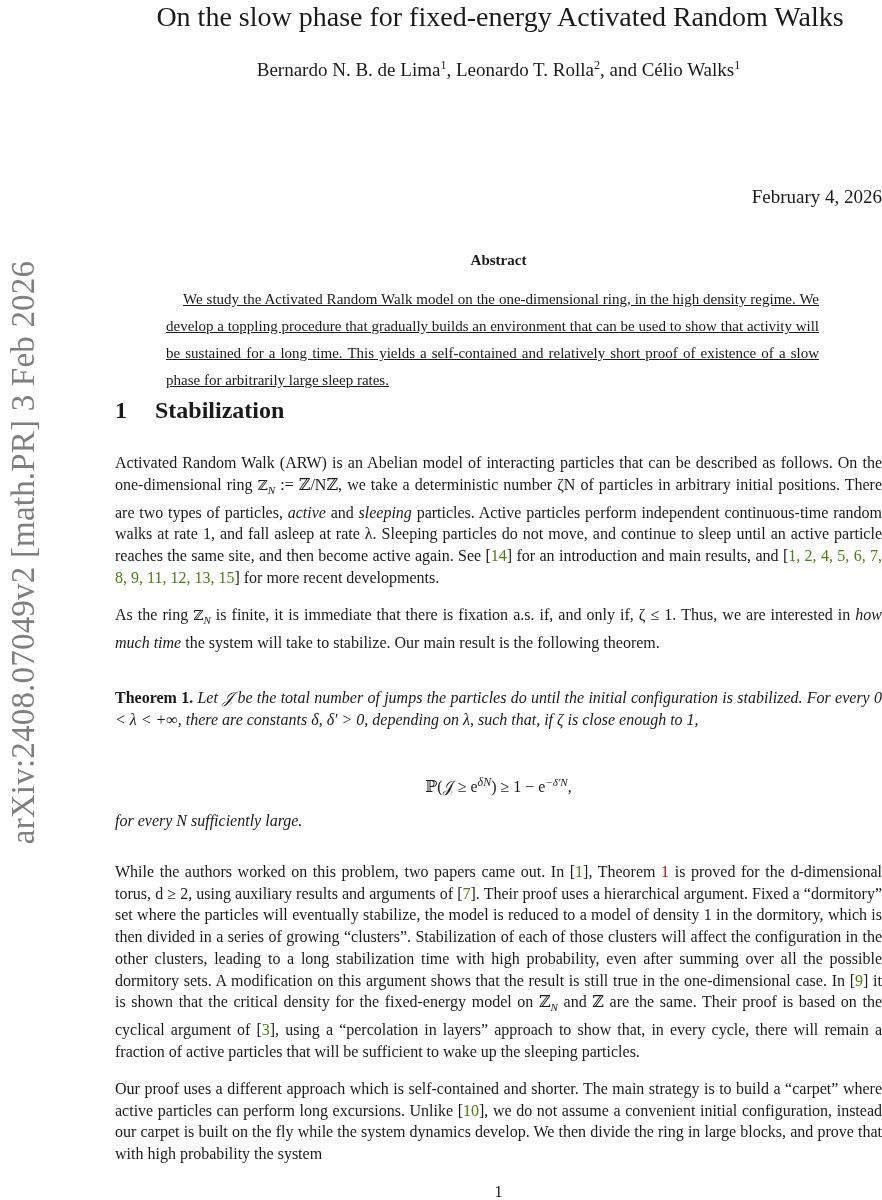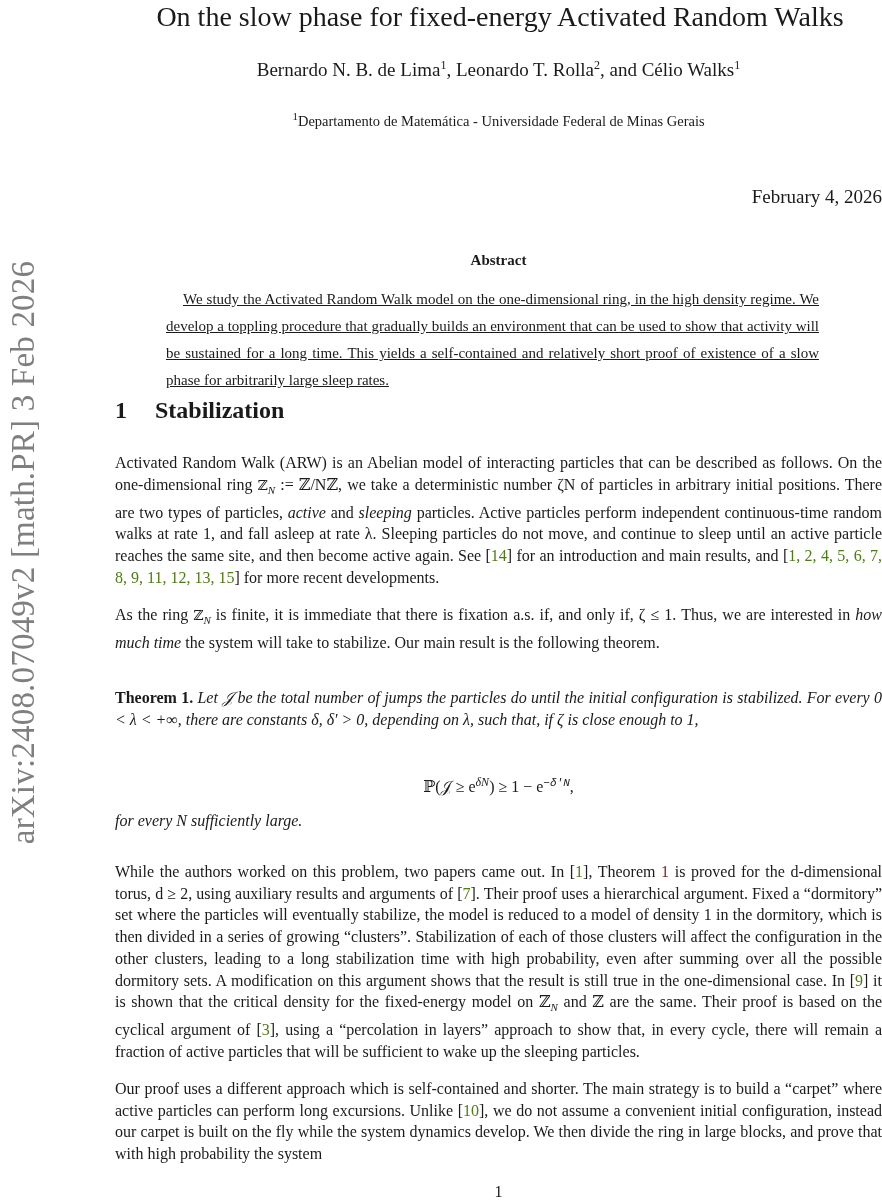--- a/index.html
+++ b/index.html
@@ -77,37 +77,36 @@
 </div>
 
 <div class="page">
   <h1 class="title">On the slow phase for fixed-energy Activated Random Walks</h1>
 
   <div class="authors">
     <span>Bernardo N. B. de Lima</span><sup>1</sup><span>, </span><span>Leonardo T. Rolla</span><sup>2</sup><span>, and </span><span>Célio Walks</span><sup>1</sup>
   </div>
 
   <div class="affils">
-    <div><sup>1</sup><span>Departamento de Matemática - Universidade Federal de Minas Gerais</span></div>
   </div>
 
   <div class="date">February 4, 2026</div>
 
   <div class="abstract-head">Abstract</div>
   <p class="abstract">We study the Activated Random Walk model on the one-dimensional ring, in the high density regime. We develop a toppling procedure that gradually builds an environment that can be used to show that activity will be sustained for a long time. This yields a self-contained and relatively short proof of existence of a slow phase for arbitrarily large sleep rates.</p>
 
   <h2 class="section"><span class="num">1</span><span>Stabilization</span></h2>
 
   <p class="body-text" style="top:452px;"><span>Activated Random Walk (ARW) is an Abelian model of interacting particles that can be described as follows. On the one-dimensional ring </span><span class="bb">ℤ</span><sub style="font-style:italic;font-size:11px;">N</sub><span> := ℤ/Nℤ, we take a deterministic number ζN of particles in arbitrary initial positions. There are two types of particles, </span><em>active</em><span> and </span><em>sleeping</em><span> particles. Active particles perform independent continuous-time random walks at rate 1, and fall asleep at rate λ. Sleeping particles do not move, and continue to sleep until an active particle reaches the same site, and then become active again. See [</span><a class="cite">14</a><span>] for an introduction and main results, and [</span><a class="cite">1, 2, 4, 5, 6, 7, 8, 9, 11, 12, 13, 15</a><span>] for more recent developments.</span></p>
 
   <p class="body-text" style="top:604px;"><span>As the ring </span><span class="bb">ℤ</span><sub style="font-style:italic;font-size:11px;">N</sub><span> is finite, it is immediate that there is fixation a.s. if, and only if, ζ ≤ 1. Thus, we are interested in </span><em>how much time</em><span> the system will take to stabilize. Our main result is the following theorem.</span></p>
 
   <p class="body-text italic" style="top:687px;"><span class="thm-label">Theorem 1.</span><span> Let 𝒥 be the total number of jumps the particles do until the initial configuration is stabilized. For every 0 &lt; λ &lt; +∞, there are constants δ, δ′ &gt; 0, depending on λ, such that, if ζ is close enough to 1,</span></p>
 
-  <div class="equation"><span>ℙ(𝒥 ≥ e</span><sup style="font-style:italic;font-size:12px;">δN</sup><span>) ≥ 1 − e</span><sup style="font-style:italic;font-size:11px;font-family:Liberation Mono, monospace;">−δ′N</sup><span>,</span></div>
+  <div class="equation"><span>ℙ(𝒥 ≥ e</span><sup style="font-style:italic;font-size:12px;">δN</sup><span>) ≥ 1 − e</span><sup style="font-style:italic;font-size:11px;">−δ′N</sup><span>,</span></div>
 
   <p class="body-text italic" style="top:810px;">for every N sufficiently large.</p>
 
   <p class="body-text" style="top:861px;"><span>While the authors worked on this problem, two papers came out. In [</span><a class="cite">1</a><span>], Theorem </span><a class="ref-red">1</a><span> is proved for the d-dimensional torus, d ≥ 2, using auxiliary results and arguments of [</span><a class="cite">7</a><span>]. Their proof uses a hierarchical argument. Fixed a “dormitory” set where the particles will eventually stabilize, the model is reduced to a model of density 1 in the dormitory, which is then divided in a series of growing “clusters”. Stabilization of each of those clusters will affect the configuration in the other clusters, leading to a long stabilization time with high probability, even after summing over all the possible dormitory sets. A modification on this argument shows that the result is still true in the one-dimensional case. In [</span><a class="cite">9</a><span>] it is shown that the critical density for the fixed-energy model on ℤ</span><sub style="font-style:italic;font-size:11px;">N</sub><span> and ℤ are the same. Their proof is based on the cyclical argument of [</span><a class="cite">3</a><span>], using a “percolation in layers” approach to show that, in every cycle, there will remain a fraction of active particles that will be sufficient to wake up the sleeping particles.</span></p>
 
   <p class="body-text" style="top:1078px;"><span>Our proof uses a different approach which is self-contained and shorter. The main strategy is to build a “carpet” where active particles can perform long excursions. Unlike [</span><a class="cite">10</a><span>], we do not assume a convenient initial configuration, instead our carpet is built on the fly while the system dynamics develop. We then divide the ring in large blocks, and prove that with high probability the system</span></p>
 
   <div class="page-number">1</div>
 </div>
 

